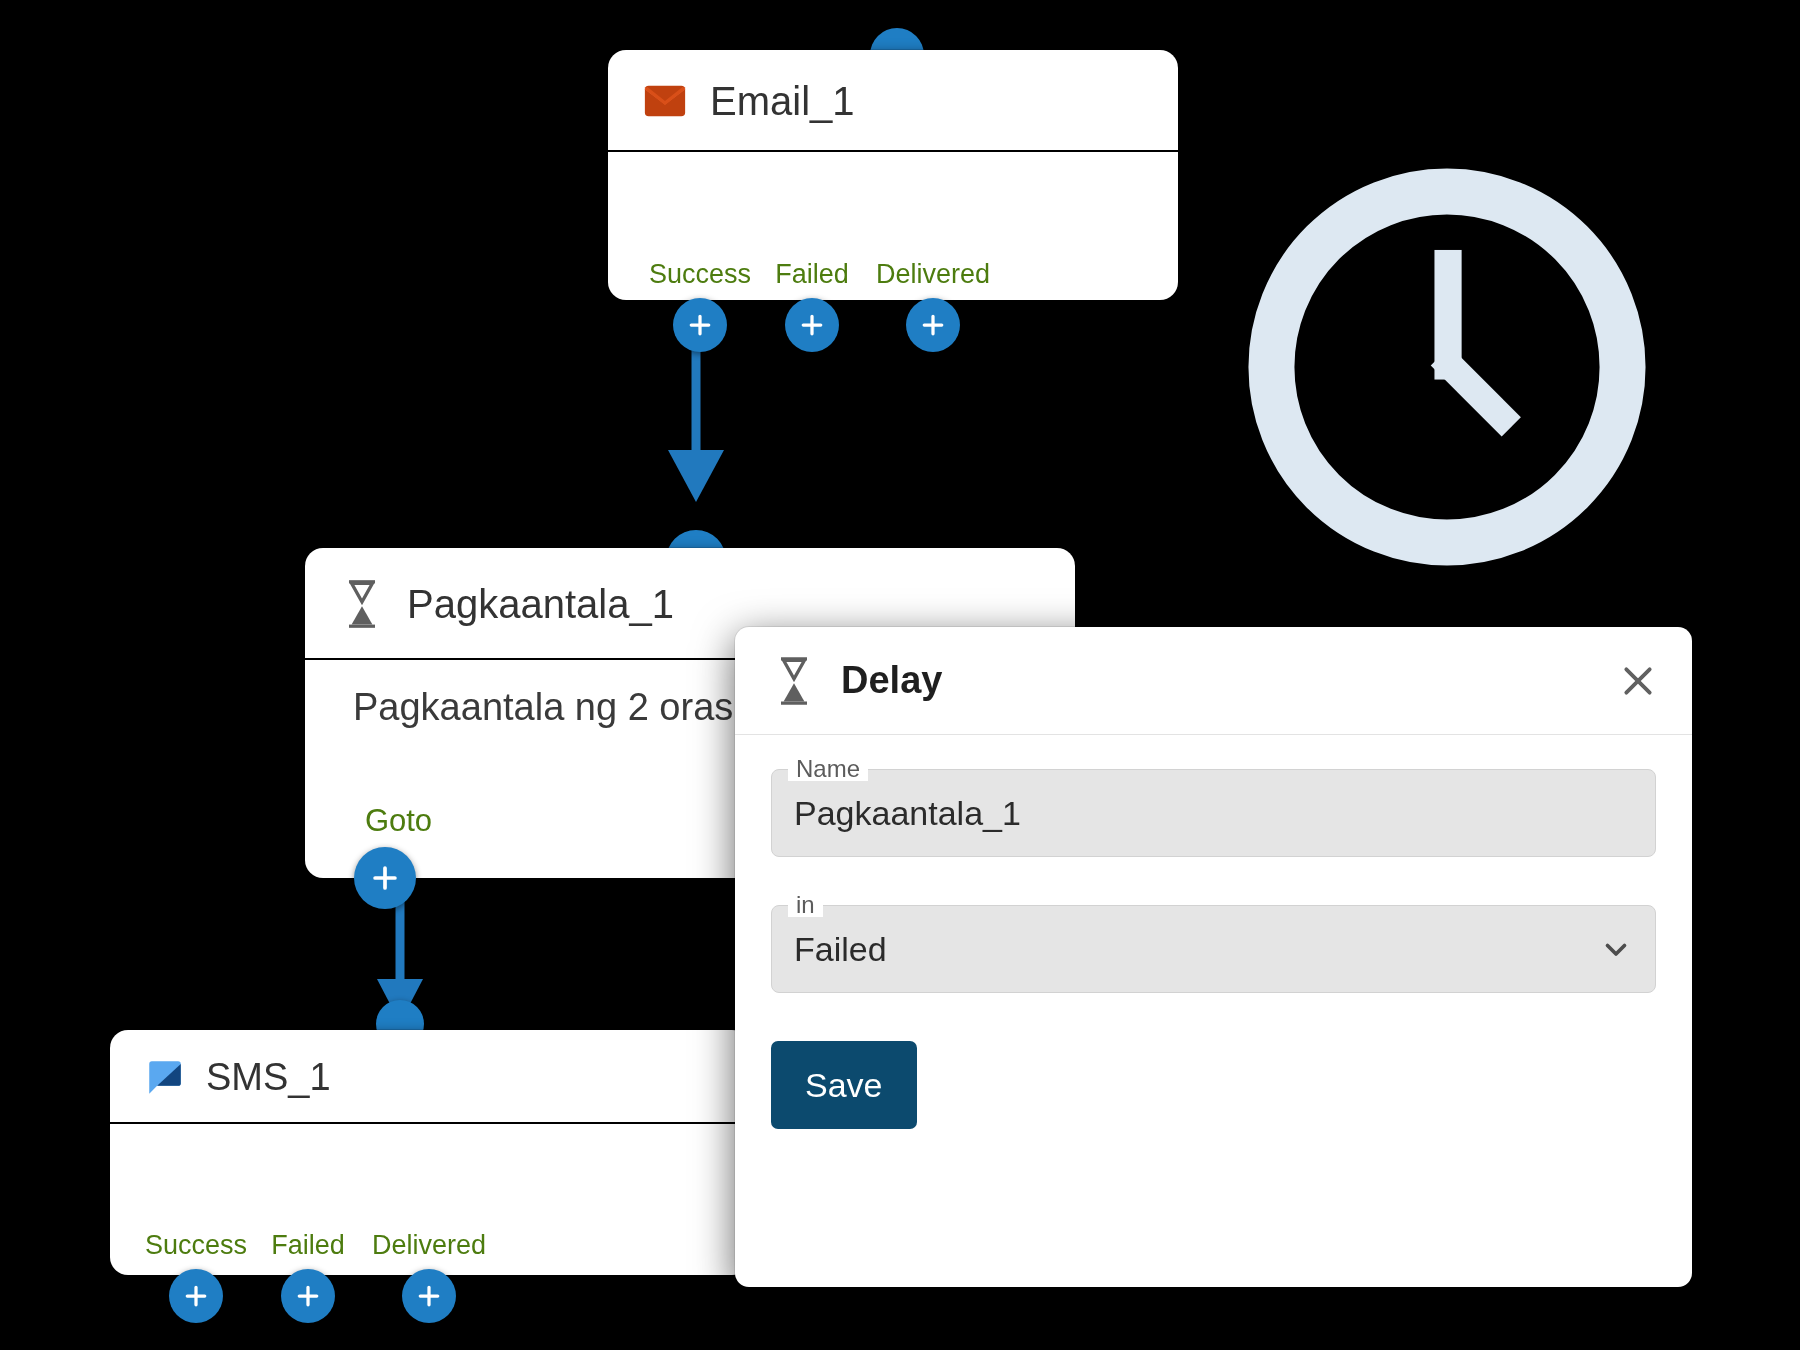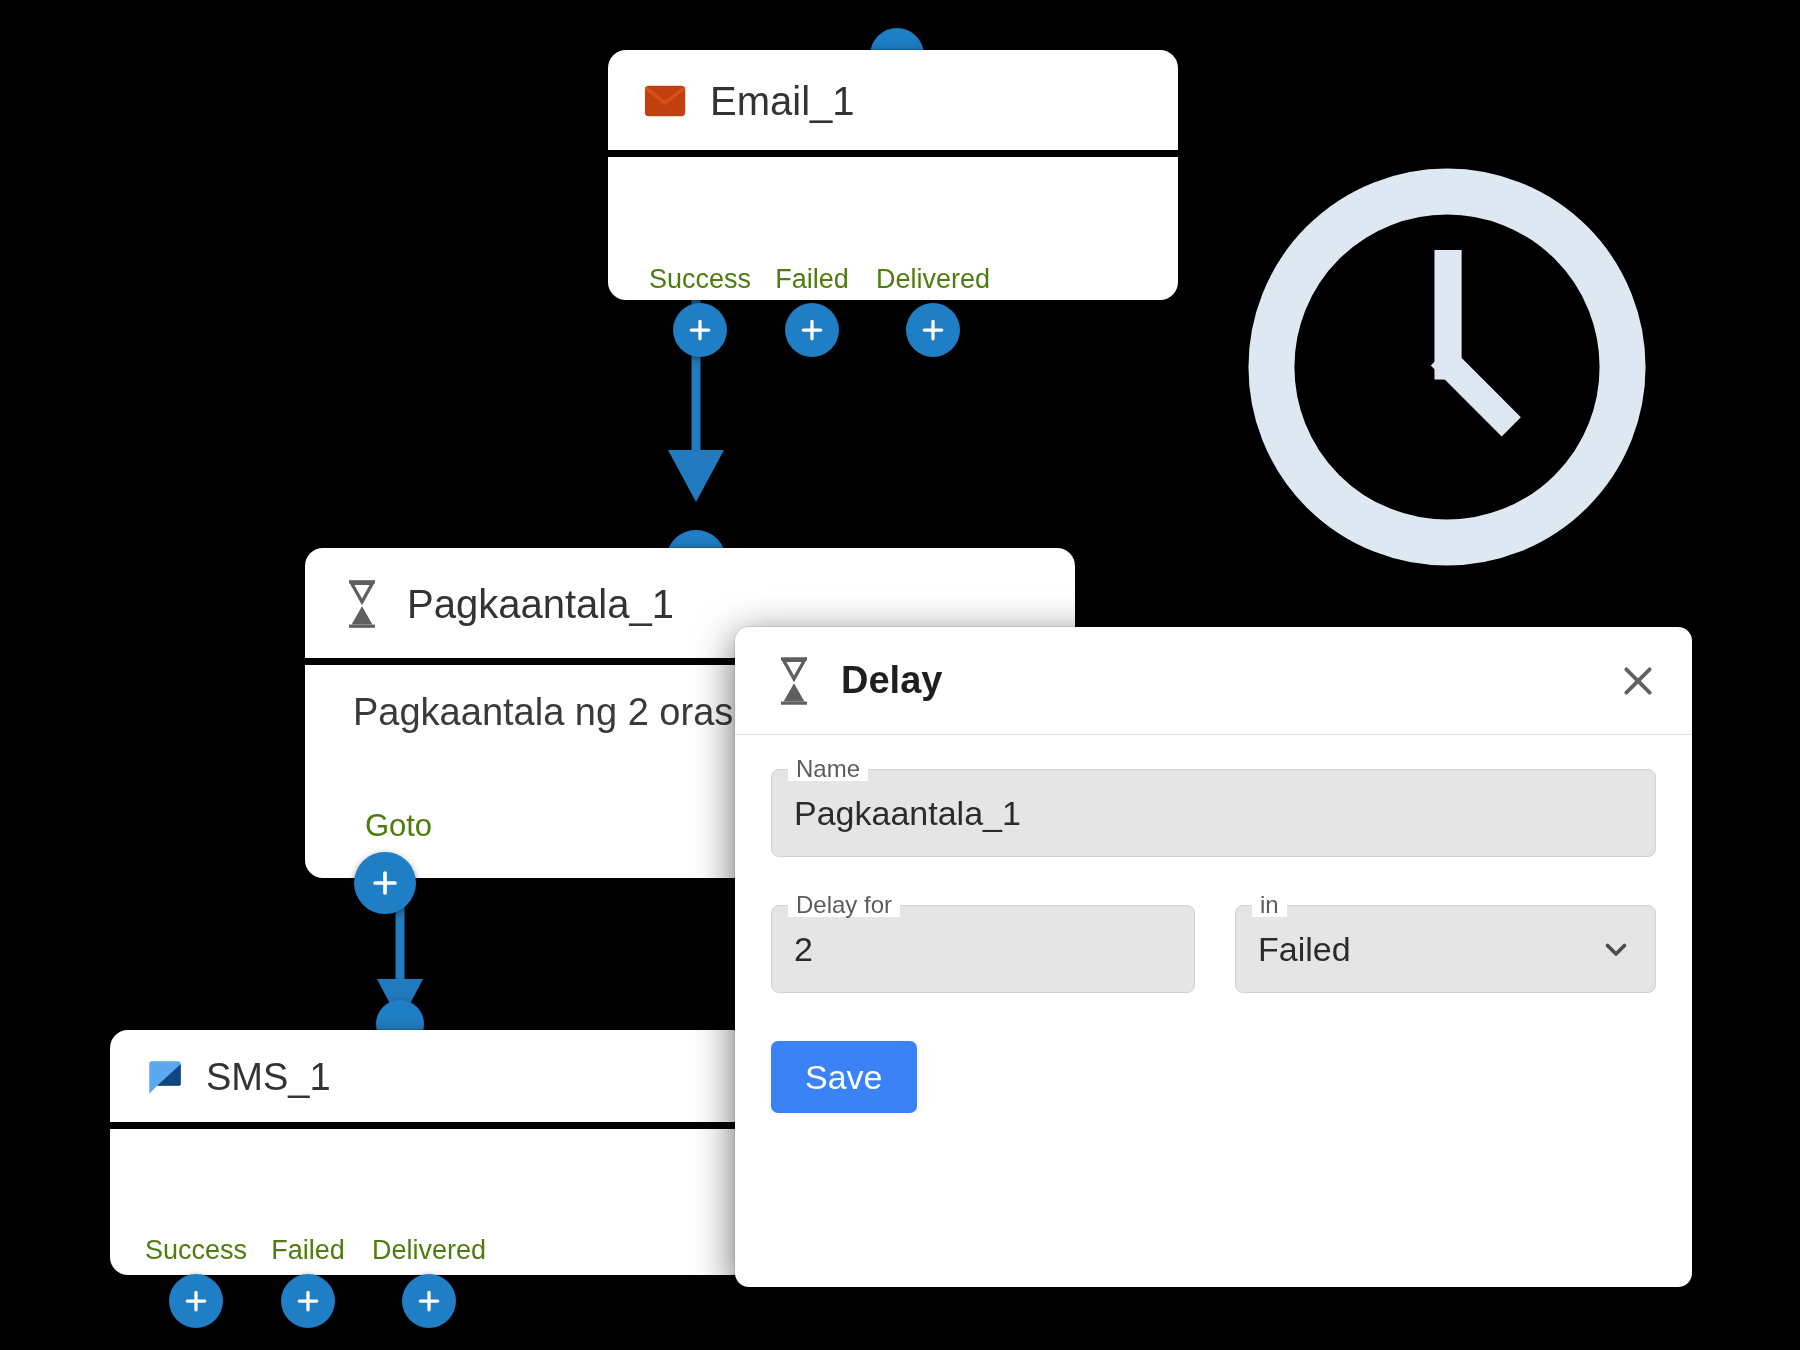--- a/index.html
+++ b/index.html
@@ -29,21 +29,21 @@
     position: absolute;
     background: #ffffff;
     border-radius: 18px;
     box-shadow: 0 4px 14px rgba(0,0,0,0.55), 0 0 0 1px rgba(0,0,0,0.12);
   }
   .node-head {
     display: flex;
     align-items: center;
     gap: 22px;
     padding: 28px 34px 26px 34px;
-    border-bottom: 7px solid #000000;
+    border-bottom: 2px solid #000000;
   }
   .node-title {
     font-size: 40px;
     color: #333333;
     line-height: 1;
     white-space: nowrap;
   }
   .node-body { position: relative; }
   .node-desc {
     font-size: 38px;
@@ -170,27 +170,27 @@
     right: 22px; top: 50%;
     transform: translateY(-50%);
     width: 34px; height: 34px;
     display:flex; align-items:center; justify-content:center;
     cursor: pointer;
   }
   .btn-save {
     margin-top: 48px;
     display: inline-flex;
     align-items: center; justify-content: center;
-    background: #3b82f6;
+    background: #0c4a6e;
     color: #ffffff;
     font-size: 34px;
     border: none;
     border-radius: 7px;
     padding: 0 34px;
-    height: 72px;
+    height: 88px;
     cursor: pointer;
     font-family: "Liberation Sans", sans-serif;
   }
 </style>
 </head>
 <body>
 
 <div id="stage">
 
   <div class="clock-wm">
@@ -347,24 +347,20 @@
     </div>
 
     <div class="dlg-body">
 
       <div class="field">
         <span class="legend">Name</span>
         <span class="value">Pagkaantala_1</span>
       </div>
 
       <div class="row2">
-        <div class="field small">
-          <span class="legend">Delay for</span>
-          <span class="value">2</span>
-        </div>
         <div class="field select">
           <span class="legend">in</span>
           <span class="value">Failed</span>
           <span class="chev">
             <svg width="34" height="34" viewBox="0 0 24 24" aria-hidden="true">
               <path d="M6 9.5 L12 15.5 L18 9.5" fill="none" stroke="#4d4d4d" stroke-width="2.6" stroke-linecap="round" stroke-linejoin="round"></path>
             </svg>
           </span>
         </div>
       </div>

